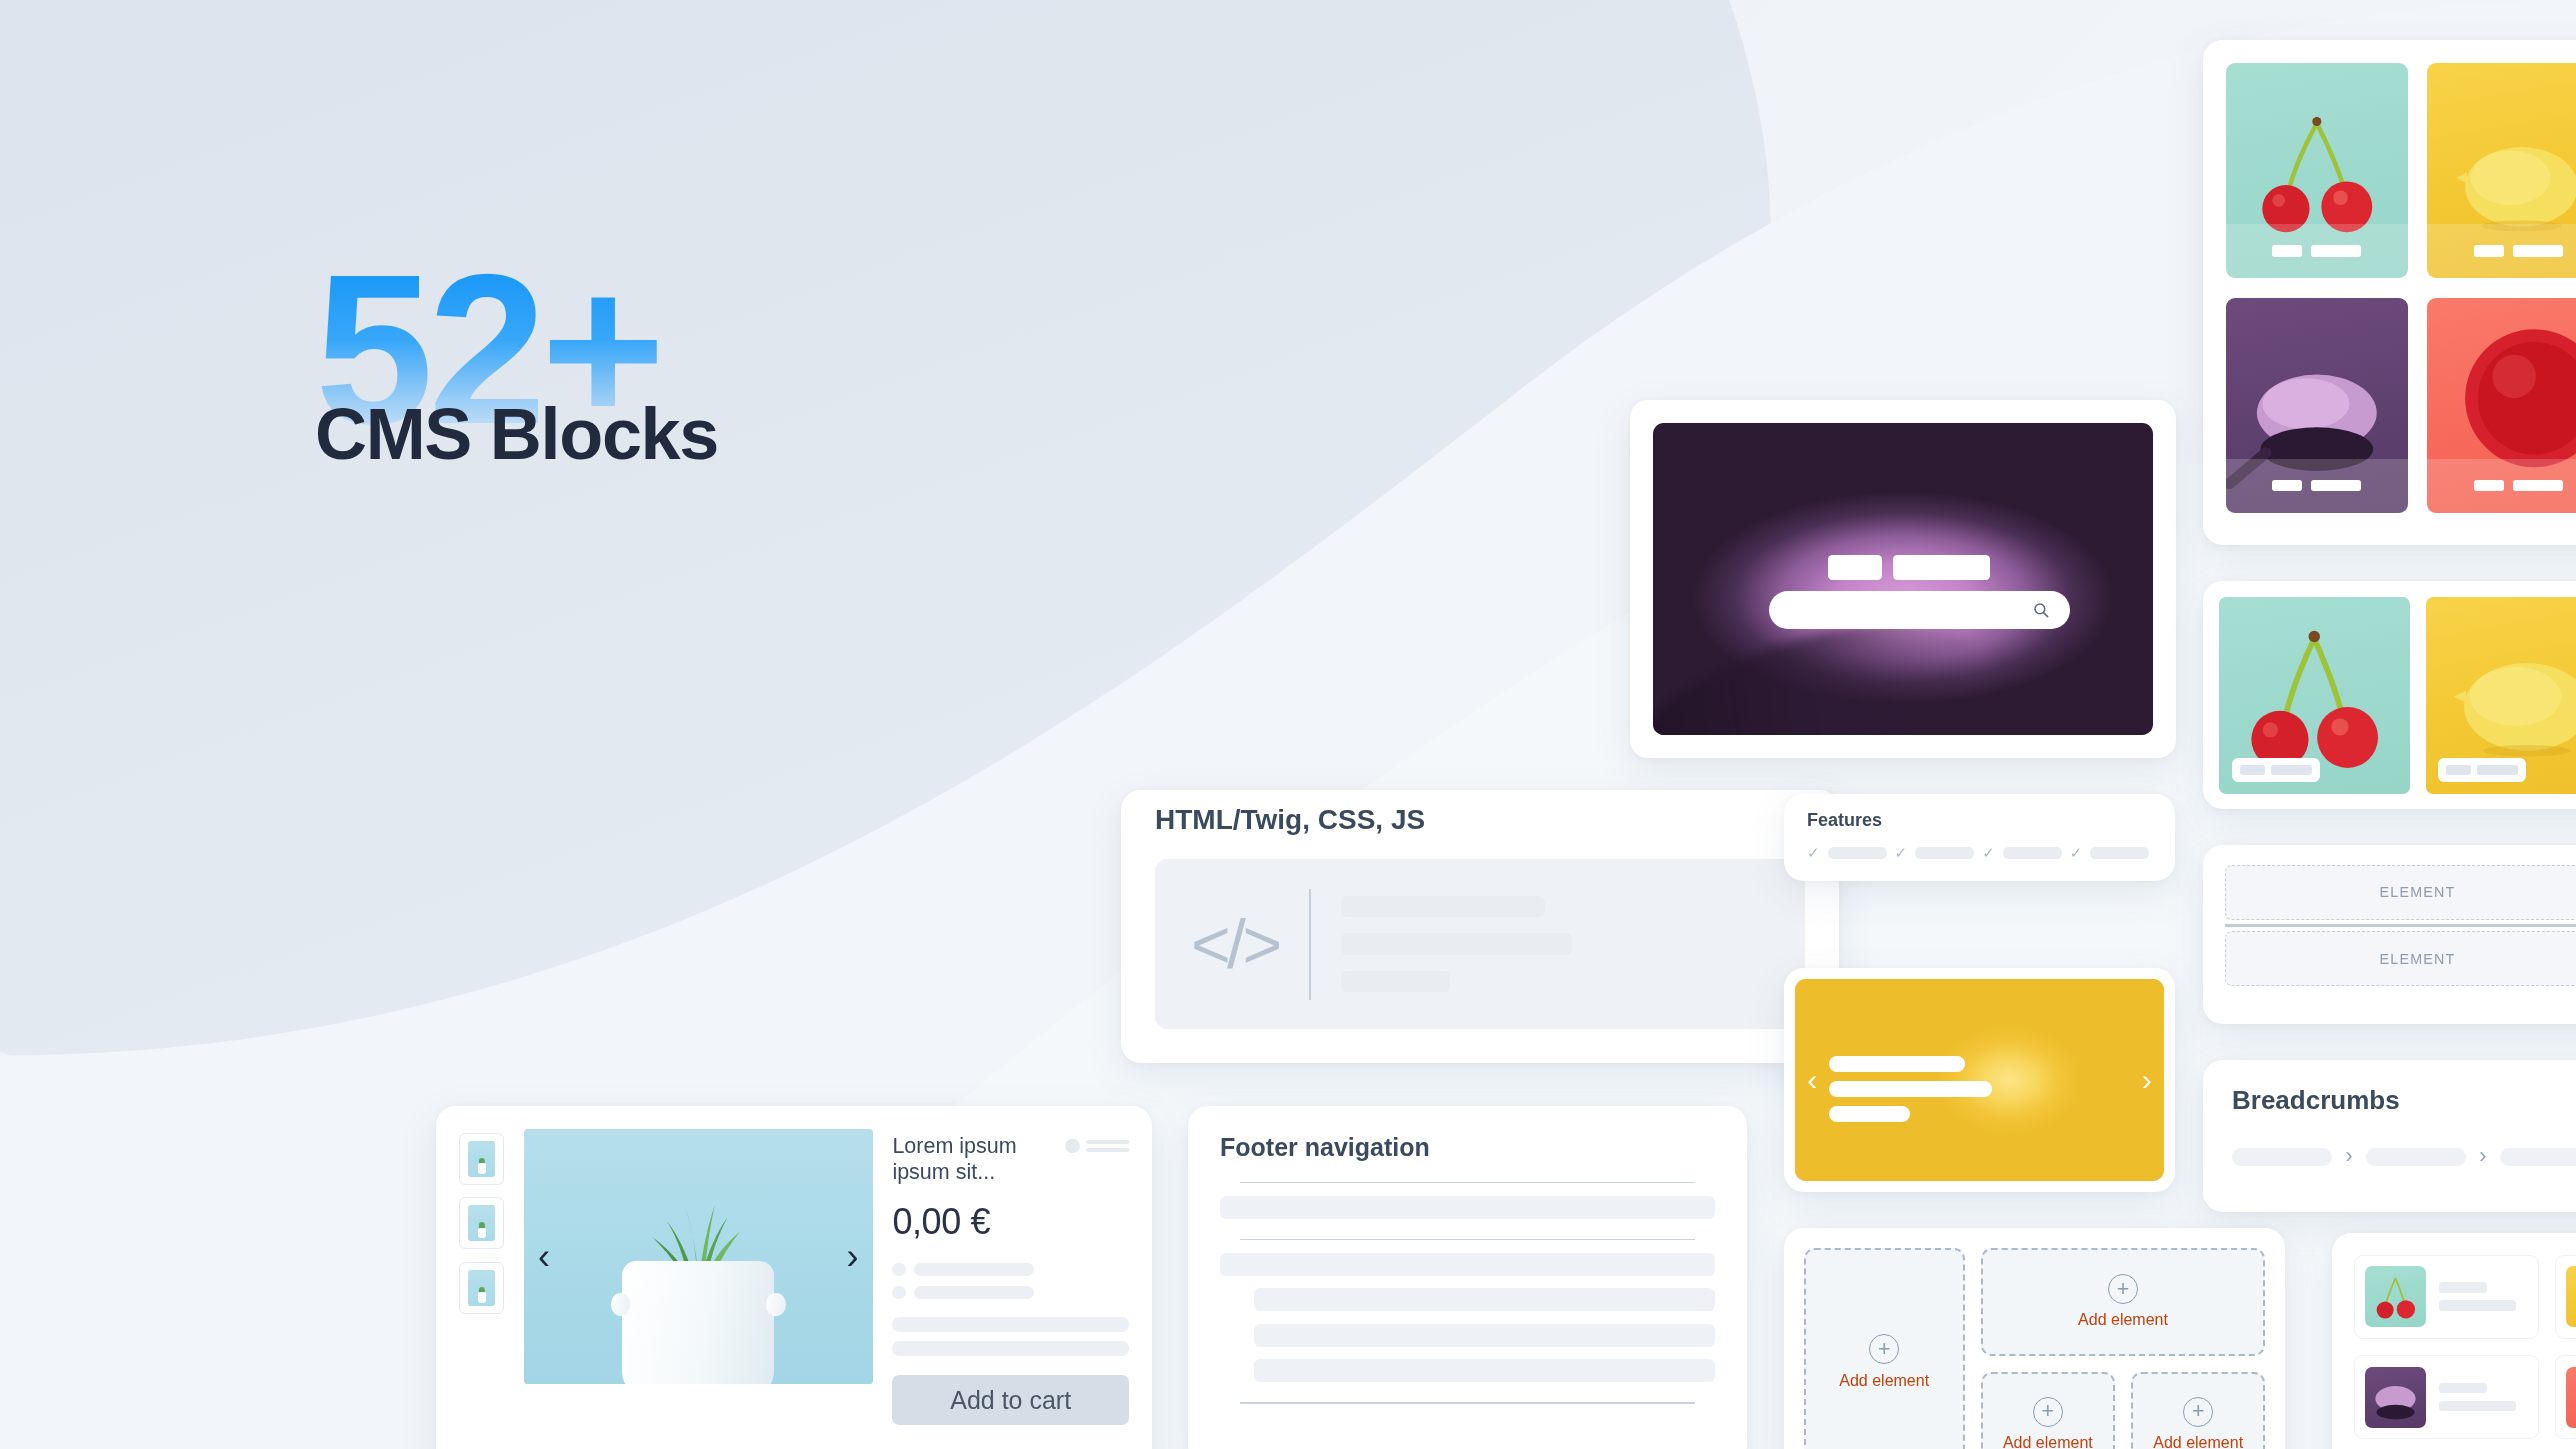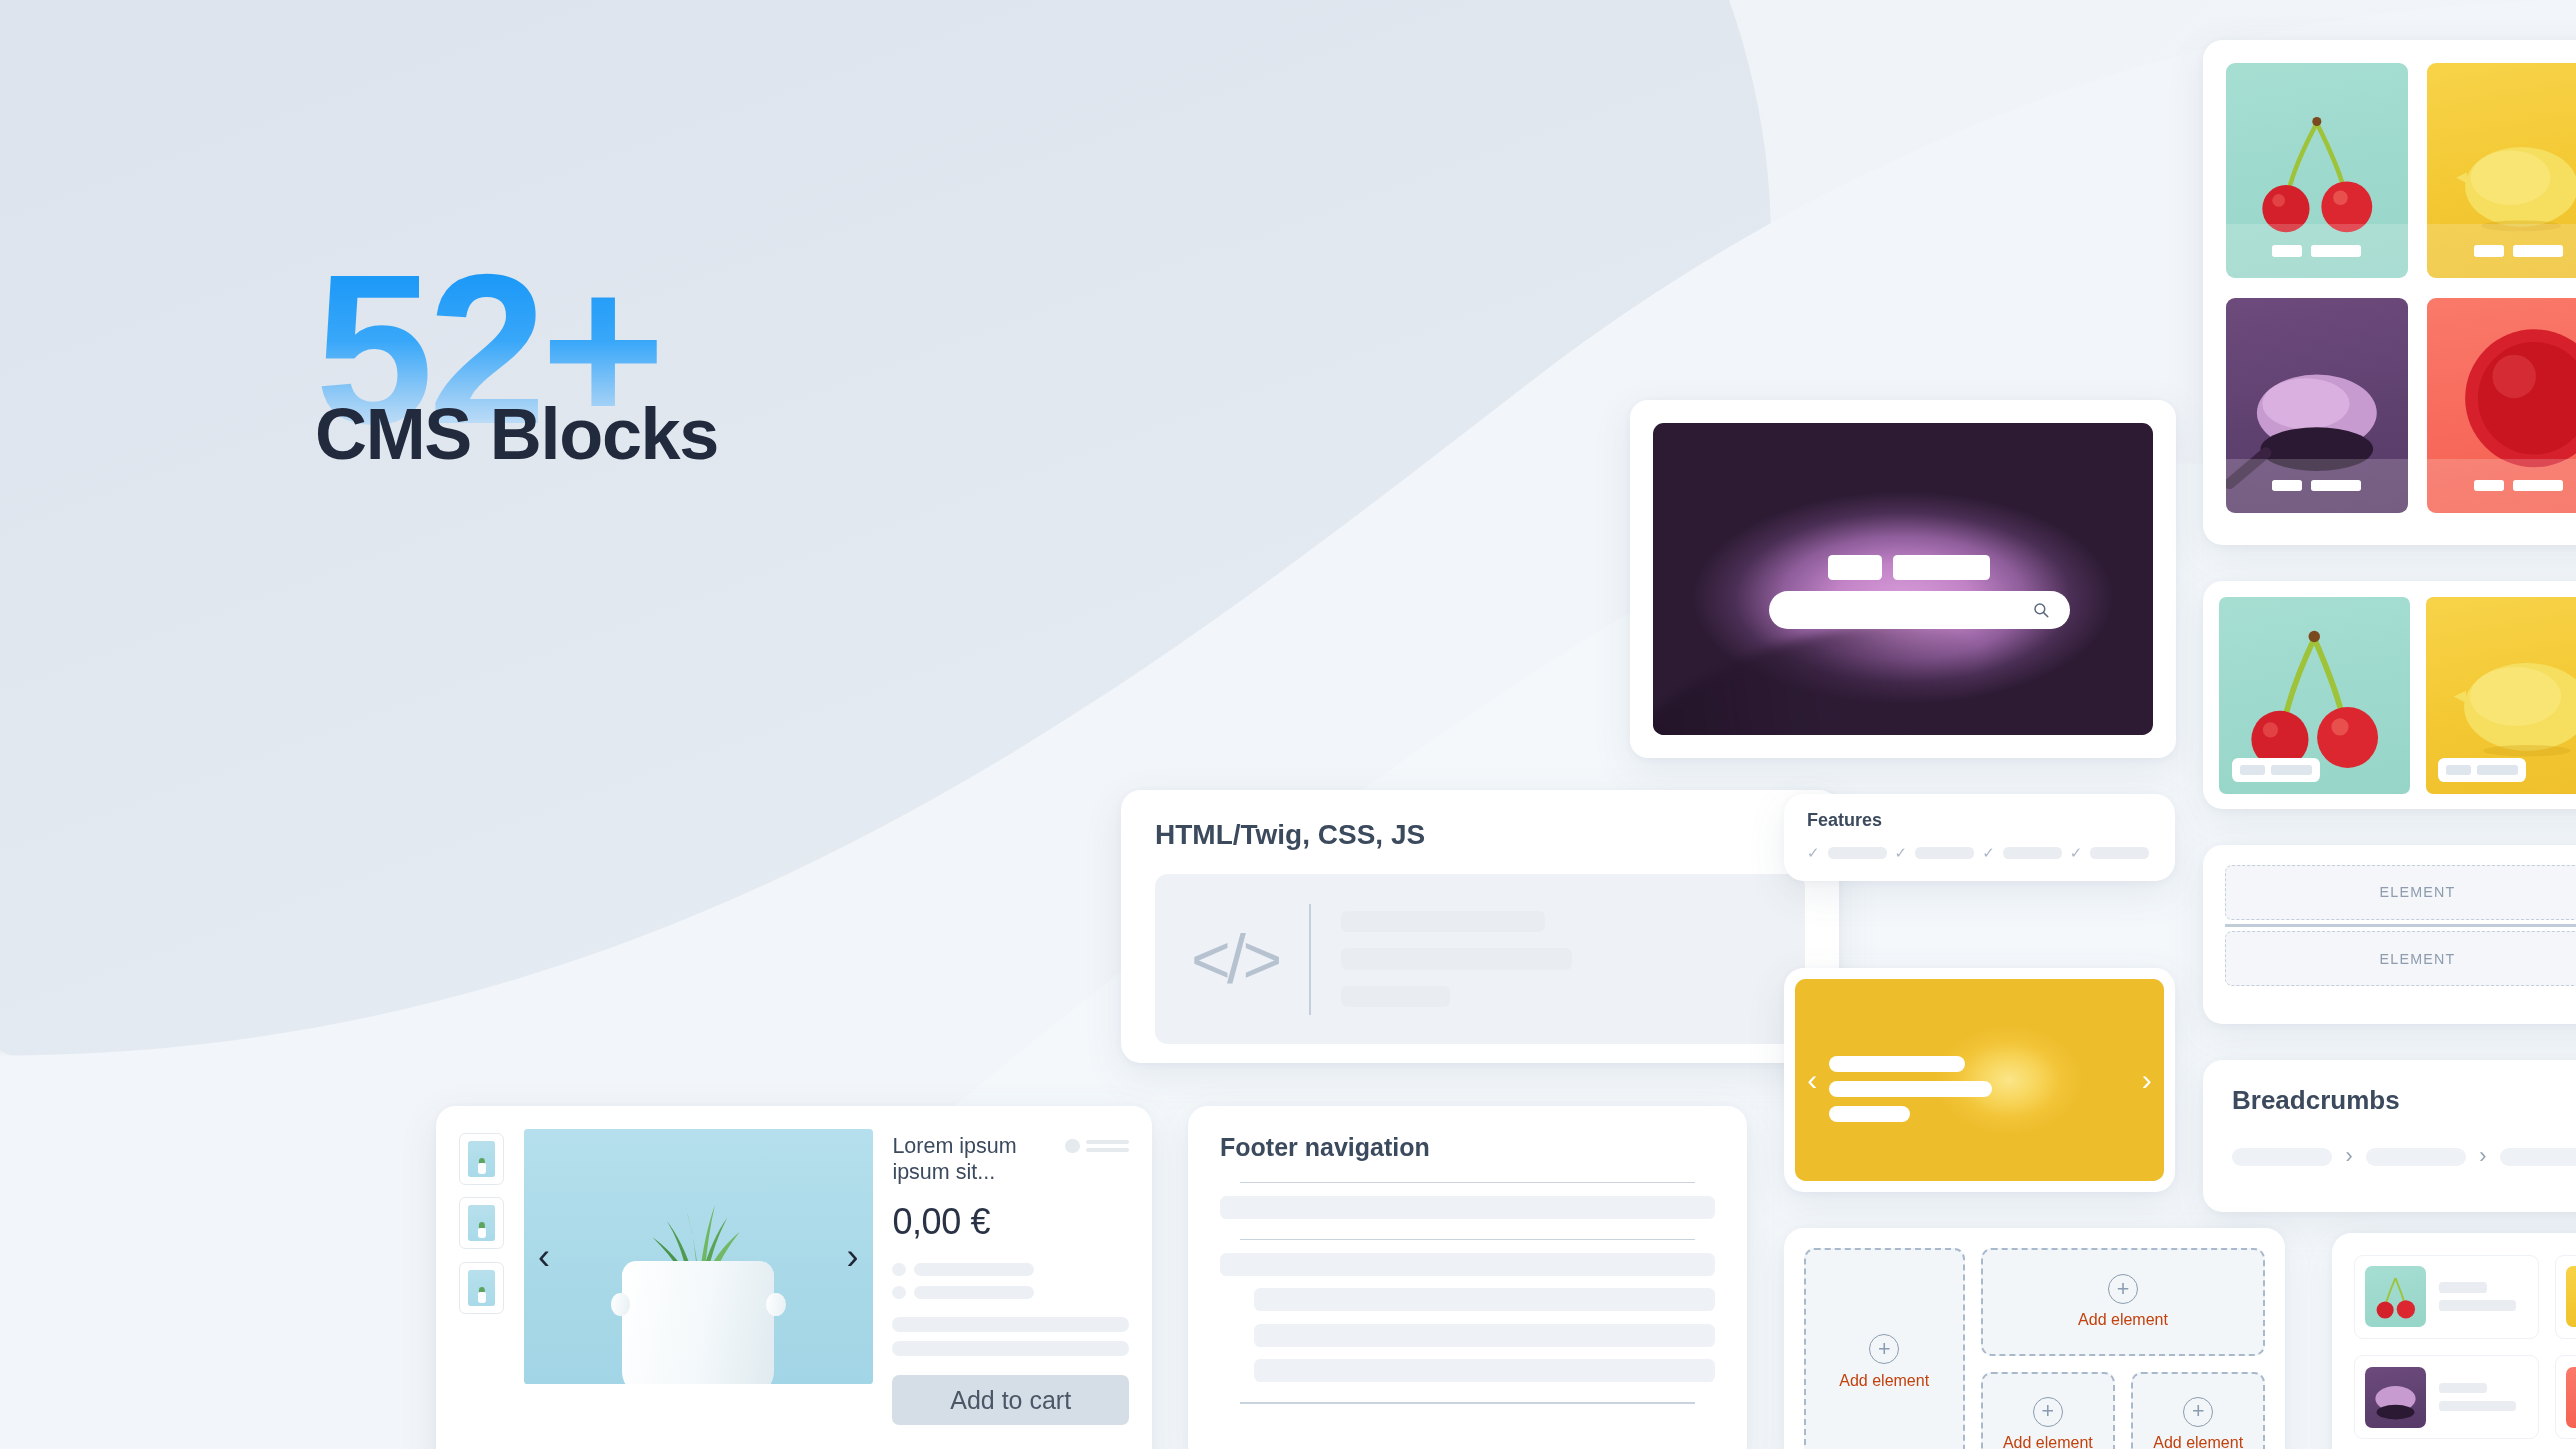--- a/index.html
+++ b/index.html
@@ -91,21 +91,21 @@
   }
   .pc-pill-row { position: absolute; left: 175px; top: 132px; display: flex; gap: 10.7px; z-index: 3; }
   .pc-pill { height: 25px; background: #fff; border-radius: 4.5px; }
   .pc-search {
     position: absolute; left: 116px; top: 168px;
     width: 301px; height: 38px; background: #fff; border-radius: 19px;
     z-index: 3; display: flex; align-items: center; justify-content: flex-end; padding-right: 19.7px;
   }
 
   
-  #code-card { left: 1121px; top: 790px; width: 718px; height: 273px; padding: 29px 34px; }
+  #code-card { left: 1121px; top: 790px; width: 718px; height: 273px; padding: 14px 34px; }
   #code-card .card-title { font-size: 28px; }
   .code-box {
     margin-top: 23px; background: #eef1f5; border-radius: 12.5px;
     height: 170px; display: flex; align-items: center; padding: 0 36px; gap: 30px;
   }
   .code-glyph { color: #b7c2d0; font-size: 68px; font-weight: 300; line-height: 1; letter-spacing: -3.6px; }
   .code-divider { width: 2.7px; height: 111px; background: #c5cfdb; }
   .code-lines { display: flex; flex-direction: column; gap: 16px; }
   .code-lines .ph { height: 21.5px; }
 

